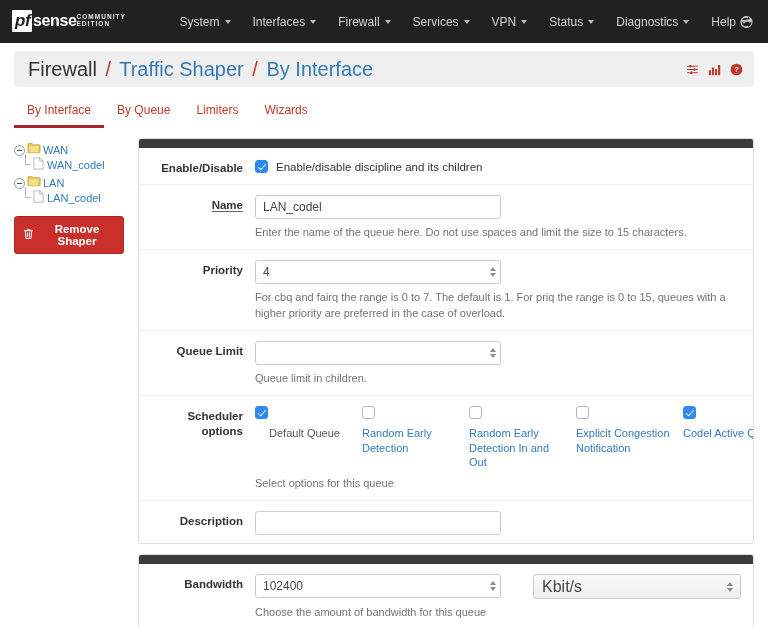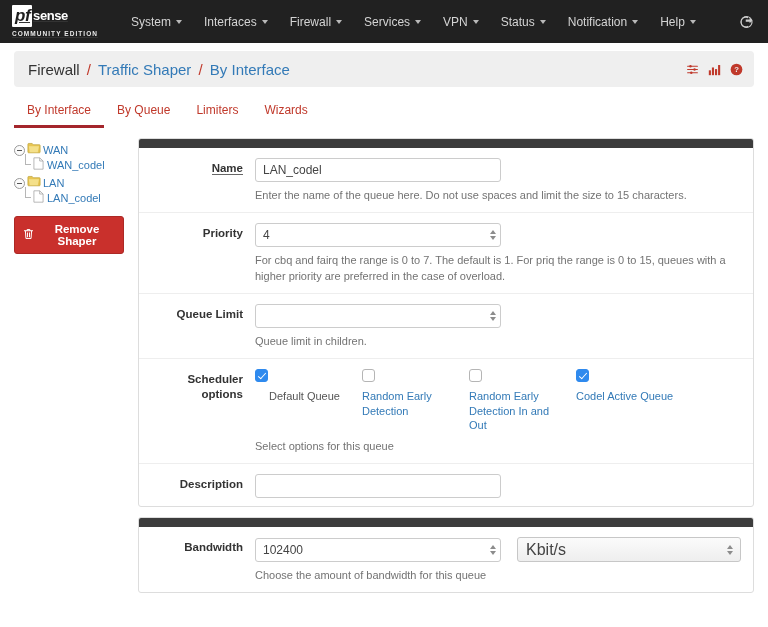--- a/index.html
+++ b/index.html
@@ -17,42 +17,40 @@
   .navbar {
     height: 43px;
     background: #212121;
     display: flex;
     align-items: center;
     padding: 0 10px 0 12px;
     position: relative;
   }
   .logo {
     display: flex;
-    flex-direction: column;
     justify-content: center;
     margin-right: 22px;
     padding-bottom: 2px;
-    text-decoration: underline;
   }
   .logo-top { display: flex; align-items: center; }
   .logo-pf {
     background: #ffffff;
     color: #1f1f1f;
     font-weight: bold;
     font-size: 17px;
     font-style: italic;
     line-height: 1;
     padding: 2px 2px 3px 3px;
     letter-spacing: -0.5px;
     border-radius: 1px;
   }
   .logo-sense {
     color: #ffffff;
     font-weight: bold;
-    font-size: 13px;
+    font-size: 16px;
     line-height: 1;
     letter-spacing: -0.4px;
     margin-left: 1px;
   }
   .logo-sub {
     color: #e8e8e8;
     font-size: 6.5px;
     letter-spacing: 1.05px;
     font-weight: bold;
     margin-top: 3px;
@@ -92,21 +90,21 @@
   }
   .crumb-bar {
     background: #efefef;
     border-radius: 4px;
     height: 36px;
     display: flex;
     align-items: center;
     padding: 0 14px;
     position: relative;
   }
-  .crumb-text { font-size: 15px; white-space: nowrap; text-align: center; }
+  .crumb-text { font-size: 20px; white-space: nowrap; text-align: center; }
   .crumb-root { color: #333; }
   .crumb-sep { color: #c0392b; margin: 0 3px; }
   .crumb-link { color: #337ab7; cursor: pointer; }
   .crumb-icons {
     position: absolute;
     right: 11px;
     display: flex;
     align-items: center;
     gap: 9px;
   }
@@ -312,21 +310,21 @@
   .sched-col .cb { margin-bottom: 7px; }
   .sched-txt {
     font-size: 11px;
     line-height: 1.35;
     color: #337ab7;
     cursor: pointer;
     padding-right: 8px;
   }
   .sched-txt.plain { color: #555; cursor: default; text-align: center; }
 
-  .bw-line { display: flex; align-items: center; gap: 16px; }
+  .bw-line { display: flex; align-items: flex-start; gap: 32px; }
   .sel {
     width: 246px;
     height: 25px;
     border: 1px solid #c7c7c7;
     border-radius: 3px;
     background: linear-gradient(#fbfbfb,#eeeeee);
     font-size: 16px;
     color: #444;
     padding: 0 20px 0 8px;
     display: flex;
@@ -375,21 +373,21 @@
     </div>
     <div class="nav-item">
       <span>VPN</span>
       <i class="caret"></i>
     </div>
     <div class="nav-item">
       <span>Status</span>
       <i class="caret"></i>
     </div>
     <div class="nav-item">
-      <span>Notification</span>
+      <span>Diagnostics</span>
       <i class="caret"></i>
     </div>
     <div class="nav-item">
       <span>Help</span>
       <i class="caret"></i>
     </div>
   </div>
 
   <div class="logout-icon">
     <svg width="15" height="15" viewBox="0 0 16 16" fill="currentColor">
@@ -517,20 +515,29 @@
       </span>
       <span>Remove Shaper</span>
     </button>
   </div>
 
   <div class="content">
 
     <div class="panel">
       <div class="panel-head"></div>
 
+      <div class="frow">
+        <div class="flabel">Enable/Disable</div>
+        <div class="fctrl">
+          <div class="cb-inline">
+            <span class="cb on"></span>
+            <span class="cb-inline-label">Enable/disable discipline and its children</span>
+          </div>
+        </div>
+      </div>
 
       <div class="frow">
         <div class="flabel req"><span>Name</span></div>
         <div class="fctrl">
           <input type="text" value="LAN_codel" style="">
           <div class="help">Enter the name of the queue here. Do not use spaces and limit the size to 15 characters.</div>
         </div>
       </div>
 
       <div class="frow">
@@ -569,20 +576,24 @@
               <span class="cb on"></span>
               <div class="sched-txt plain">Default Queue</div>
             </div>
             <div class="sched-col">
               <span class="cb"></span>
               <div class="sched-txt">Random Early Detection</div>
             </div>
             <div class="sched-col">
               <span class="cb"></span>
               <div class="sched-txt">Random Early Detection In and Out</div>
+            </div>
+            <div class="sched-col">
+              <span class="cb"></span>
+              <div class="sched-txt">Explicit Congestion Notification</div>
             </div>
             <div class="sched-col">
               <span class="cb on"></span>
               <div class="sched-txt">Codel Active Queue</div>
             </div>
           </div>
           <div class="help">Select options for this queue</div>
         </div>
       </div>
 

